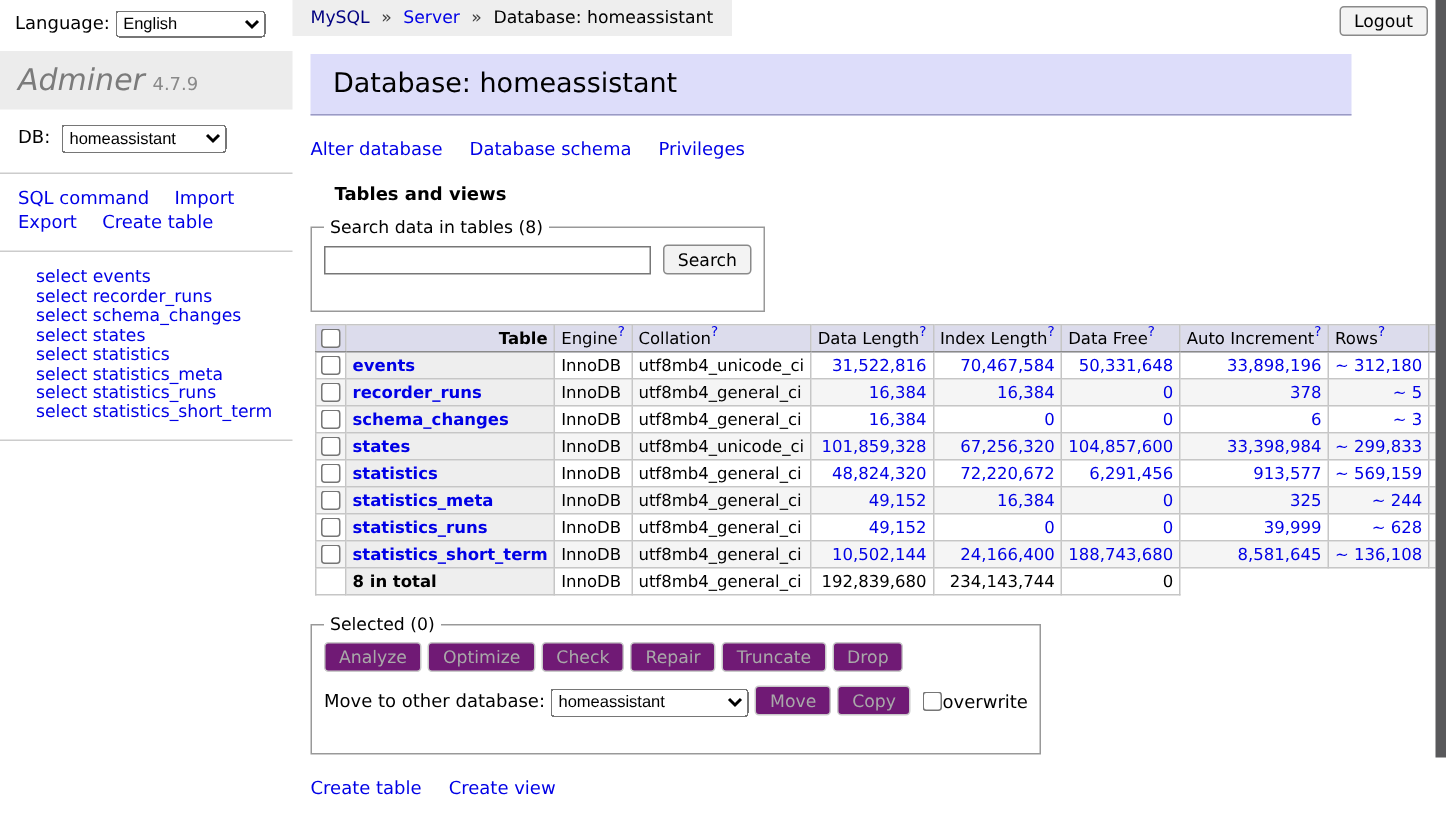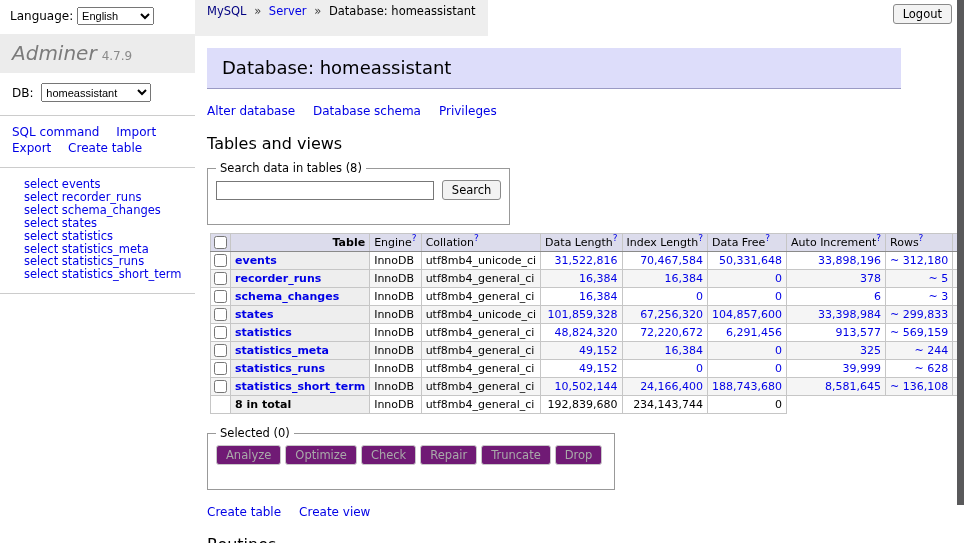--- a/index.html
+++ b/index.html
@@ -7,51 +7,51 @@
   body {
     width:966px; height:543px; overflow:hidden; position:relative;
     background:#fff; color:#000;
     font-family:"DejaVu Sans","Liberation Sans",sans-serif; font-size:12px;
   }
   a { color:#0000e6; text-decoration:none; cursor:pointer; }
 
   
   .sidebar { position:absolute; left:0; top:0; width:195px; height:100%; background:#fff; }
   .lang-row { padding:7px 0 6px 10px; }
-  .lang-row select { width:77px; height:18px; font-size:11px; }
+  .lang-row select { width:100px; height:18px; font-size:11px; }
   .app-banner { background:#ececec; padding:7px 12px 8px; margin-top:3px; }
   .app-name { font-style:italic; font-size:20px; color:#7b7b7b; }
   .app-version { font-size:12px; color:#8a8a8a; margin-left:5px; }
   .db-row { padding:10px 12px 13px; border-bottom:1px solid #ccc; }
   .db-row select { width:110px; height:19px; font-size:11px; margin-left:4px; }
   .sidebar-actions { padding:9px 12px 11px; border-bottom:1px solid #ccc; line-height:1.3; width:195px; }
   .sidebar-actions a { margin-right:13px; }
   .sidebar-tables { padding:10px 24px 12px; border-bottom:1px solid #ccc; font-size:11.5px; line-height:1.12; }
   .tbl-link-row { white-space:nowrap; }
 
   
   .content { position:absolute; left:195px; top:0; width:771px; height:100%; }
-  .breadcrumb { display:inline-block; background:#eee; padding:4px 12px 18px; font-size:11.5px; }
+  .breadcrumb { display:inline-block; background:#eee; padding:4px 12px 6px; font-size:11.5px; }
   .crumb-visited { color:#000080; }
   .crumb-sep { color:#404040; margin:0 4px; }
   .crumb-current { color:#000; }
   button {
     font-family:"DejaVu Sans","Liberation Sans",sans-serif; font-size:11.5px;
     background:#f3f3f3; border:1px solid #8a8a8a; border-radius:3px; padding:2px 9px; color:#000;
   }
   button:disabled { color:#a9a9a9; border-color:#c9c9c9; background:#701a75; }
   .logout-btn { position:absolute; top:4px; right:14px; }
   h2.page-title {
     background:#ddddfa; border-bottom:1px solid #9a9ac4;
     font-size:18px; font-weight:normal; padding:9px 15px 10px; margin:12px 65px 0 12px;
   }
   .inner { margin-left:12px; }
   .links-row { margin-top:15px; }
   .links-row a { margin-right:18px; }
-  h3 { font-size:16px; font-weight:normal; margin:16px 0 0; }
+  h3 { font-size:12px; font-weight:bold; margin:16px 16px 0; }
   fieldset { border:1px solid #999; padding:5px 8px 24px; margin:8px 0 0; display:inline-block; }
   legend { padding:0 4px; font-size:11.5px; }
   .search-input { width:218px; height:19px; border:1px solid #777; font-size:12px; padding:1px 3px; vertical-align:middle; }
   .search-btn { margin-left:4px; vertical-align:middle; }
 
   
   table { border-collapse:collapse; margin:8px 0 0 3px; font-size:11px; white-space:nowrap; }
   td,th { border:1px solid #c6c6c6; padding:2px 4px; height:16px; }
   thead th { background:#dcdcec; font-weight:normal; text-align:left; border-bottom:1px solid #8a8a8a; }
   thead th.col-table { font-weight:bold; text-align:right; }
@@ -266,20 +266,23 @@
             <td class="num">192,839,680</td>
             <td class="num">234,143,744</td>
             <td class="num">0</td>
           </tr>
         </tbody>
     </table>
 
     <fieldset class="selected-fs">
       <legend>Selected (0)</legend>
       <div class="btn-row"><button disabled="">Analyze</button><button disabled="">Optimize</button><button disabled="">Check</button><button disabled="">Repair</button><button disabled="">Truncate</button><button disabled="">Drop</button></div>
+      <div class="move-row">
+        <span>Move to other database:</span><select><option>homeassistant</option></select><span><button disabled="">Move</button><button disabled="">Copy</button></span><span class="overwrite-wrap"><input type="checkbox" id="overwrite-cb" style=""><label for="overwrite-cb">overwrite</label></span>
+      </div>
     </fieldset>
 
     <div class="links-row"><a>Create table</a><a>Create view</a></div>
 
     <h3>Routines</h3>
     
 
     
   </div>
 </div>

